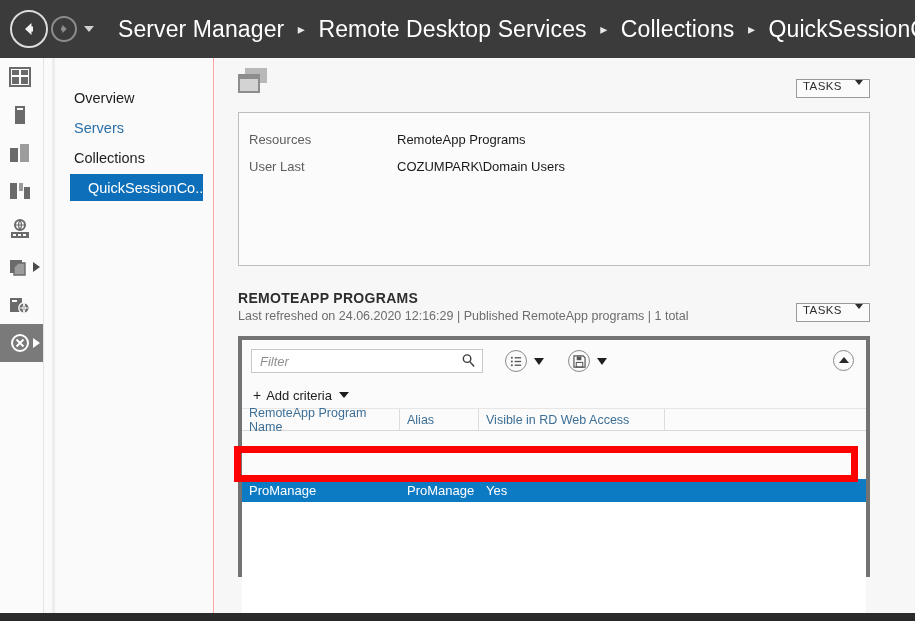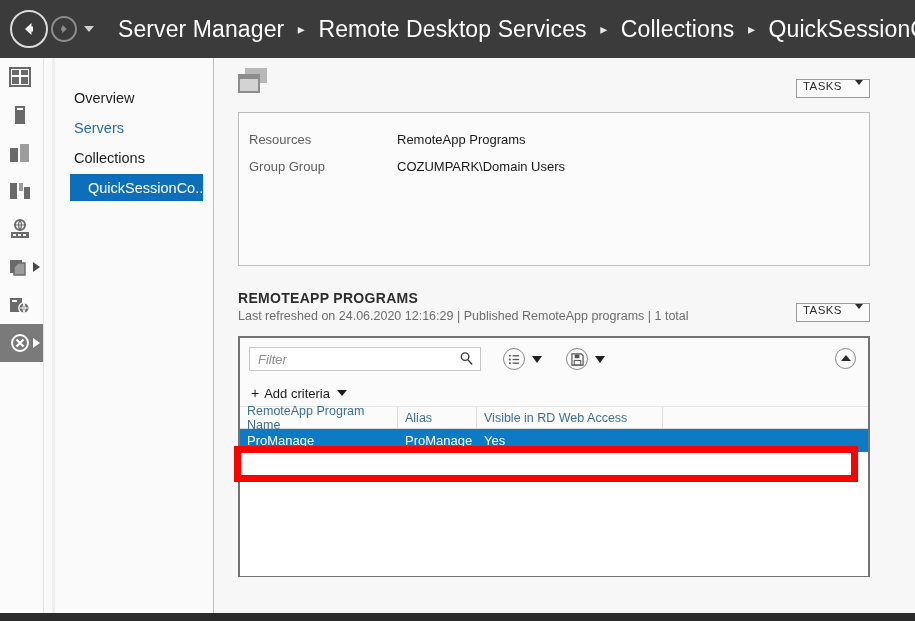--- a/index.html
+++ b/index.html
@@ -200,21 +200,21 @@
   }
   .prop-key { width: 148px; color: #5e5e5e; }
   .prop-val { color: #1a1a1a; }
 
   
   .sec2 { margin-top: 24px; }
 
   .grid-wrap {
     margin: 8px 45px 0 23px;
     background: #fbfbfb;
-    border: 2px solid #737373;
+    border: 4px solid #737373;
     height: 241px;
     position: relative;
   }
   .filterbar {
     height: 42px;
     display: flex; align-items: center;
     padding: 0 12px 0 9px;
     position: relative;
   }
   .filter-input {
@@ -299,20 +299,21 @@
   .gh.c3 { width: 186px; }
   .gh.c4 { flex: 1; border-right: none; }
 
   .grid-body { background: #ffffff; height: 147px; }
   .grid-row {
     display: flex; align-items: center;
     height: 23px;
     background: #0d7ac4;
     color: #ffffff;
     font-size: 13px;
+    margin-top: 48px;
   }
   .gc { padding-left: 7px; }
   .gc.c1 { width: 158px; }
   .gc.c2 { width: 79px; }
   .gc.c3 { width: 186px; }
 
   .redbox {
     position: absolute;
     left: 234px; top: 446px;
     width: 624px; height: 36px;
@@ -456,21 +457,21 @@
         <span class="tasks-caret"></span>
       </div>
     </div>
 
     <div class="panel">
       <div class="prop-row">
         <div class="prop-key">Resources</div>
         <div class="prop-val">RemoteApp Programs</div>
       </div>
       <div class="prop-row">
-        <div class="prop-key">Group Group</div>
+        <div class="prop-key">User Last</div>
         <div class="prop-val">COZUMPARK\Domain Users</div>
       </div>
     </div>
 
     <div class="sec-head sec2">
       <div class="sec-titles" style="margin-left:0">
         <div class="sec-title">REMOTEAPP PROGRAMS</div>
         <div class="sec-sub">Last refreshed on 24.06.2020 12:16:29 | Published RemoteApp programs  | 1 total</div>
       </div>
       <div class="tasks-btn">

